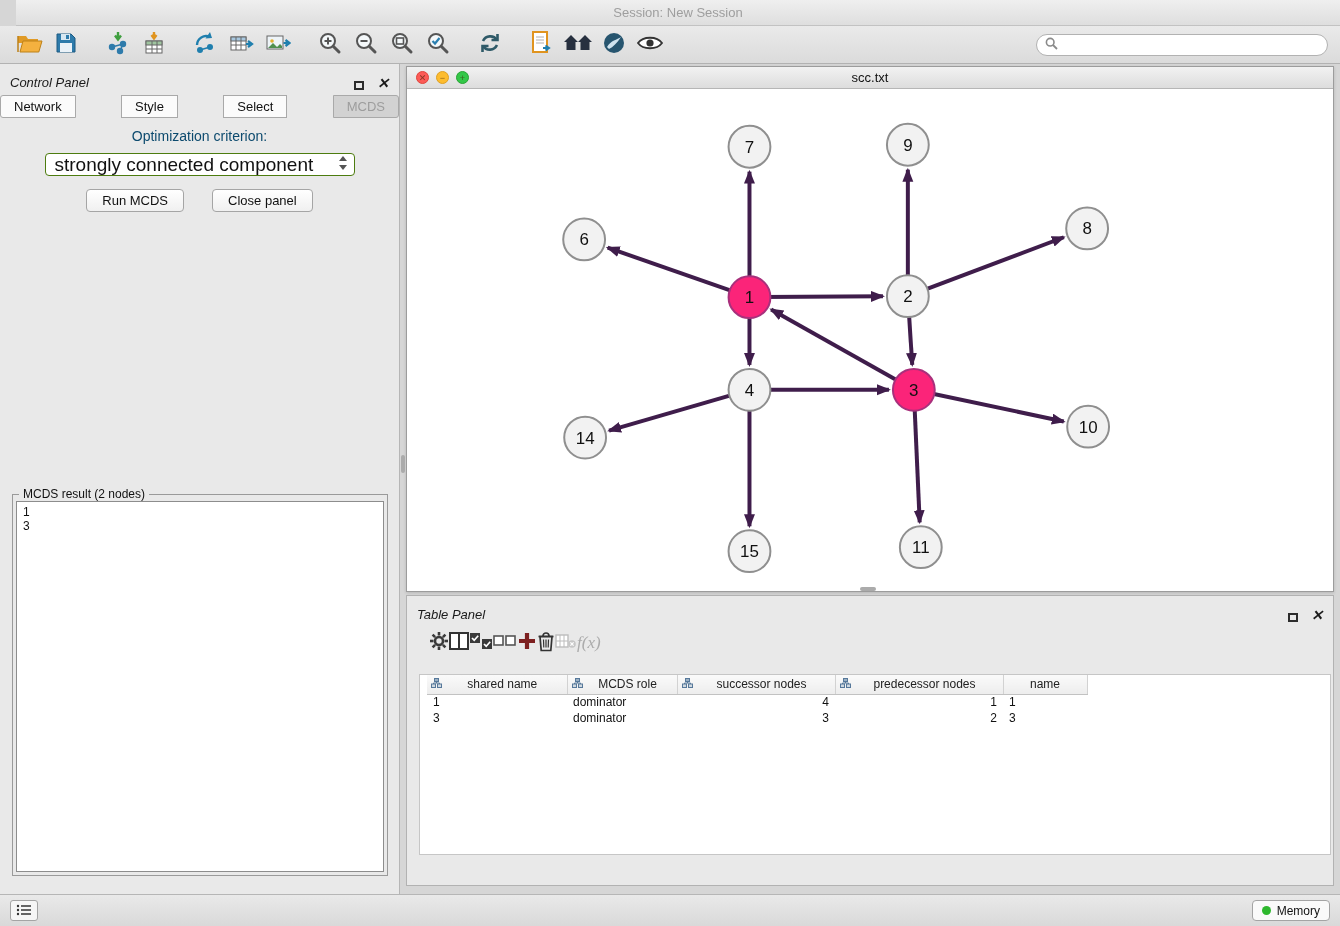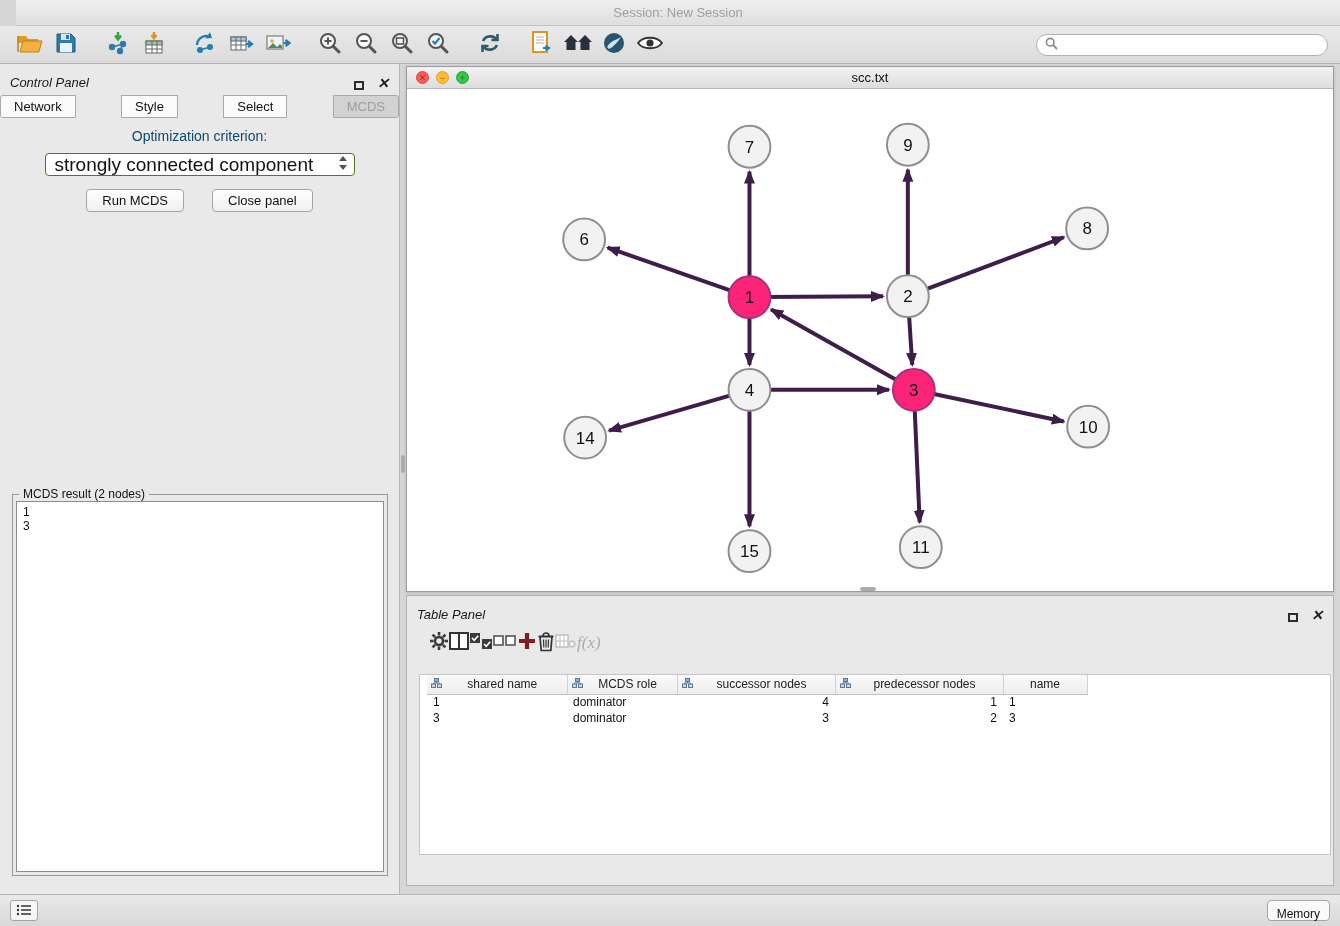--- a/index.html
+++ b/index.html
@@ -91,21 +91,21 @@
   .w0 { width: 140px; } .w1 { width: 110px; } .w2 { width: 158px; } .w3 { width: 168px; } .w4 { width: 84px; margin-left: 12px; }
   .ttabs { position: absolute; bottom: 4px; left: 0; right: 0; display: flex; justify-content: center; }
 
   
   .statusbar { position: absolute; left: 0; bottom: 0; right: 0; height: 32px;
     background: linear-gradient(#e9e9e9,#d9d9d9); border-top: 1px solid #b6b6b6;
     display: flex; align-items: center; padding: 0 10px; }
   .sbtn { width: 28px; height: 21px; border: 1px solid #a4a4a4; border-radius: 3px;
     background: #f6f6f6; display: flex; align-items: center; justify-content: center; }
   .membtn { margin-left: auto; height: 21px; border: 1px solid #a4a4a4; border-radius: 4px;
-    background: #fafafa; display: flex; align-items: center; gap: 6px; padding: 0 9px; font-size: 12px; color: #111; flex-direction: column; }
+    background: #fafafa; display: flex; align-items: center; gap: 6px; padding: 0 9px; font-size: 12px; color: #111; }
   .memdot { width: 9px; height: 9px; border-radius: 50%; background: #2eb82e; }
 </style>
 </head>
 <body>
 
 <div class="app">
 
   <div class="titlebar">
     <span>Session: New Session</span>
   </div>

